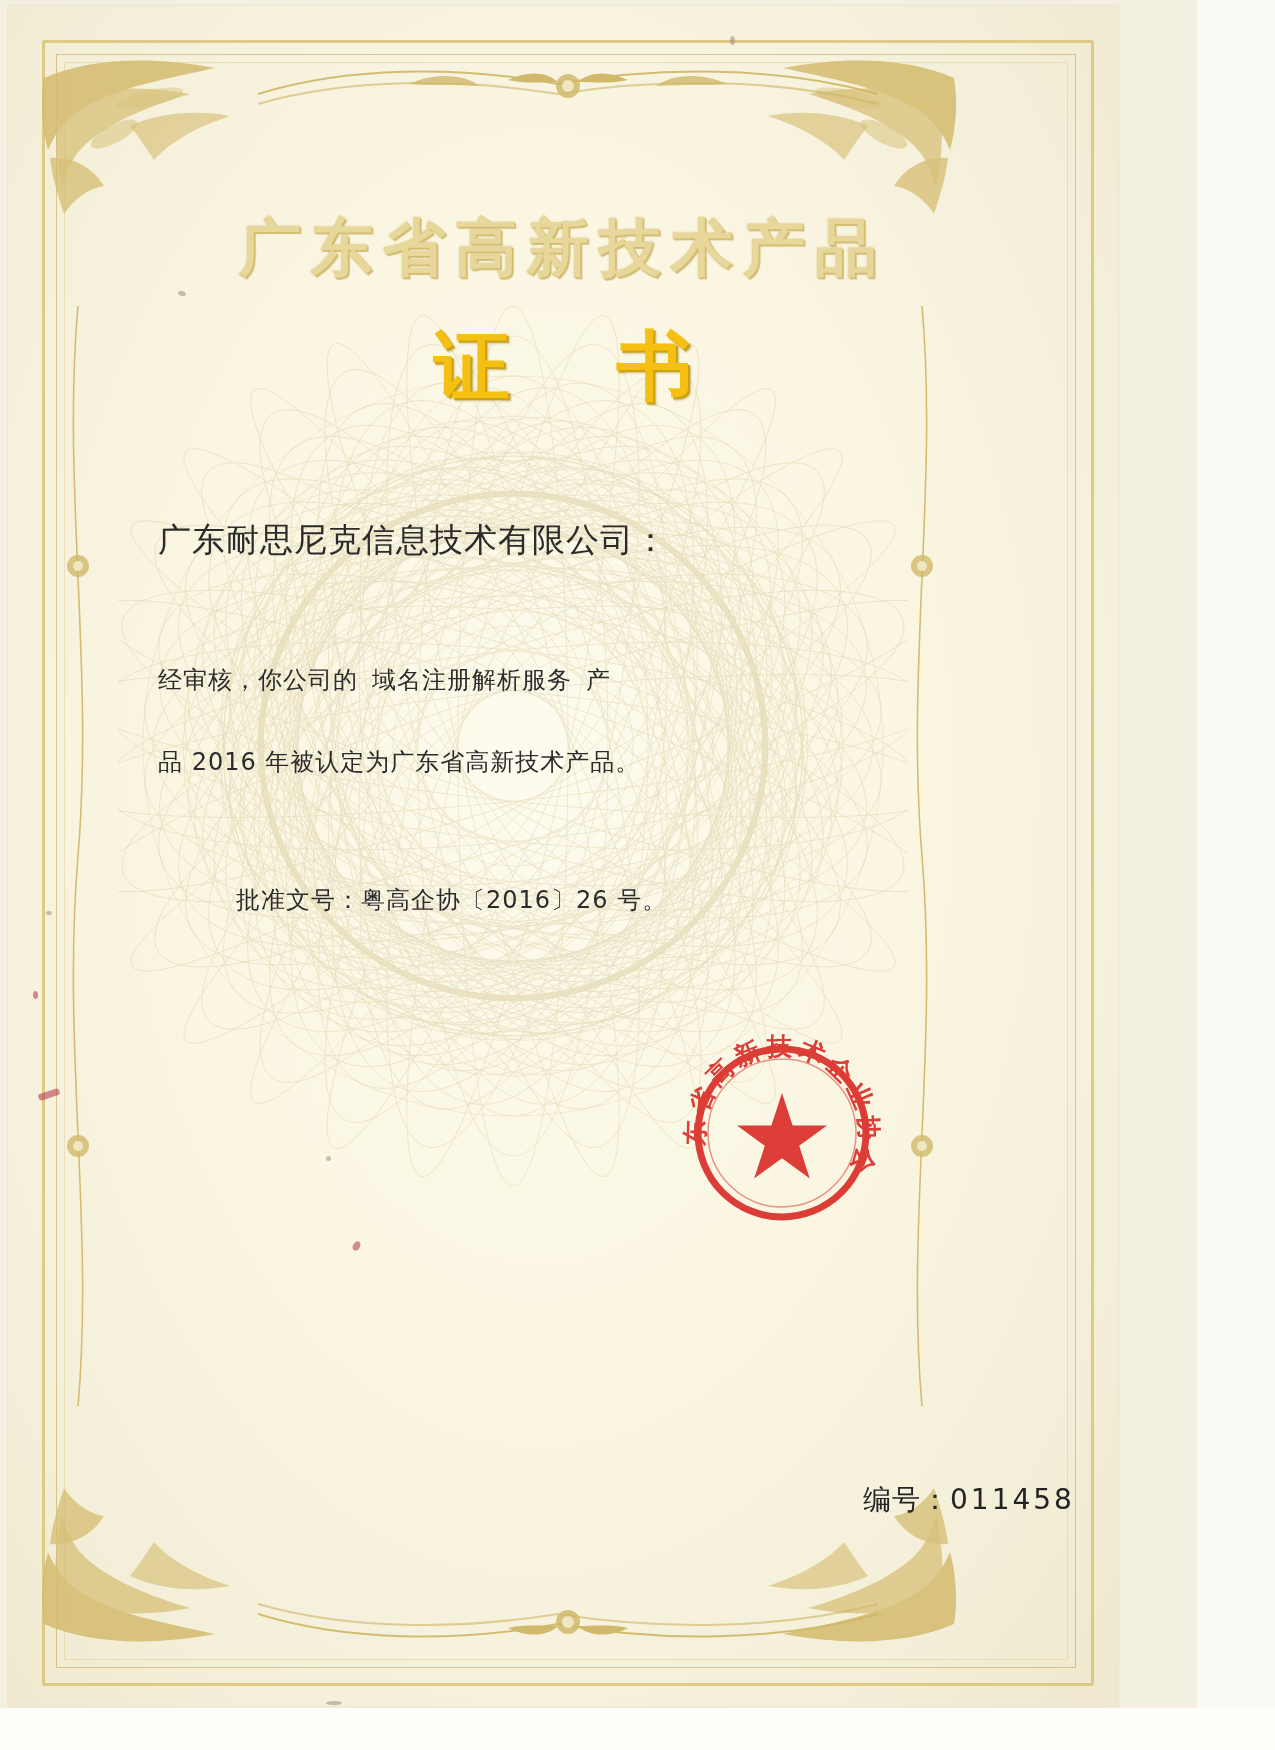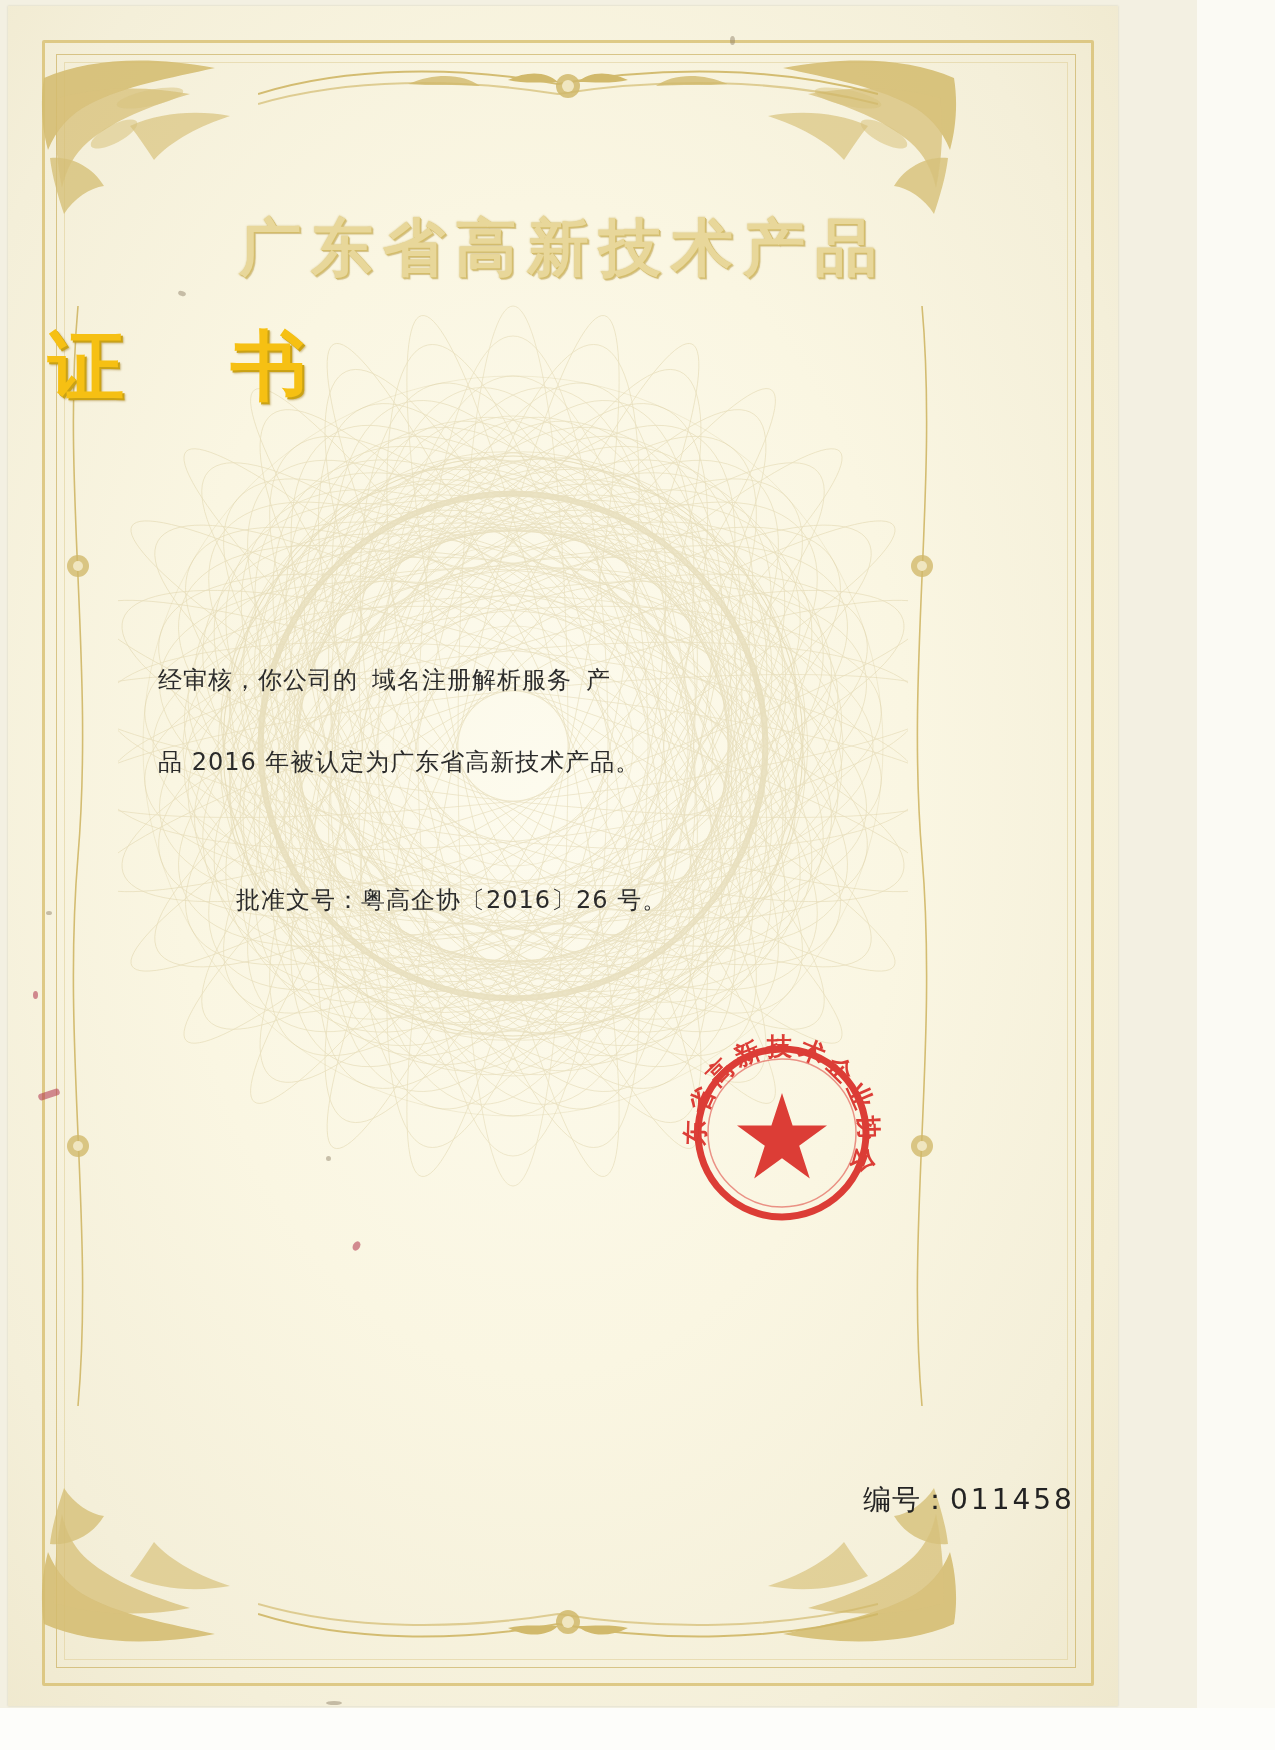--- a/index.html
+++ b/index.html
@@ -113,20 +113,21 @@
     color: #e8d79a;
     text-shadow:
       1px 1px 0 #d4bd6a,
       2px 2px 1px rgba(180,150,60,.55),
       0 0 2px rgba(200,175,90,.8);
   }
   #title-sub {
     position: absolute;
     left: 0; top: 310px;
     width: 1110px;
+    text-align: center;
     font-family: "DejaVu Sans", sans-serif;
     font-weight: bold;
     font-size: 76px;
     letter-spacing: 40px;
     text-indent: 40px;
     color: #f6c013;
     text-shadow:
       2px 2px 0 #caa215,
       3px 3px 2px rgba(150,110,10,.45);
   }
@@ -337,20 +338,21 @@
         <circle cx="26" cy="260" r="11" opacity=".8"></circle>
         <circle cx="26" cy="260" r="5" fill="#f0e5bd"></circle>
         <circle cx="26" cy="840" r="11" opacity=".8"></circle>
         <circle cx="26" cy="840" r="5" fill="#f0e5bd"></circle>
       </g>
     </svg>
 
     <div id="title-main">广东省高新技术产品</div>
     <div id="title-sub">证 书</div>
 
+    <div class="body-text" id="recipient">广东耐思尼克信息技术有限公司：</div>
 
     <div class="body-text" id="para-line1">
       <span>经审核，你公司的</span><span class="product-name">域名注册解析服务</span><span>产</span>
     </div>
 
     <div class="body-text" id="para-line2">品 2016 年被认定为广东省高新技术产品。</div>
 
     <div class="body-text" id="approval-no">批准文号：粤高企协〔2016〕26 号。</div>
 
     <svg id="seal" viewBox="0 0 204 204" xmlns="http://www.w3.org/2000/svg">

